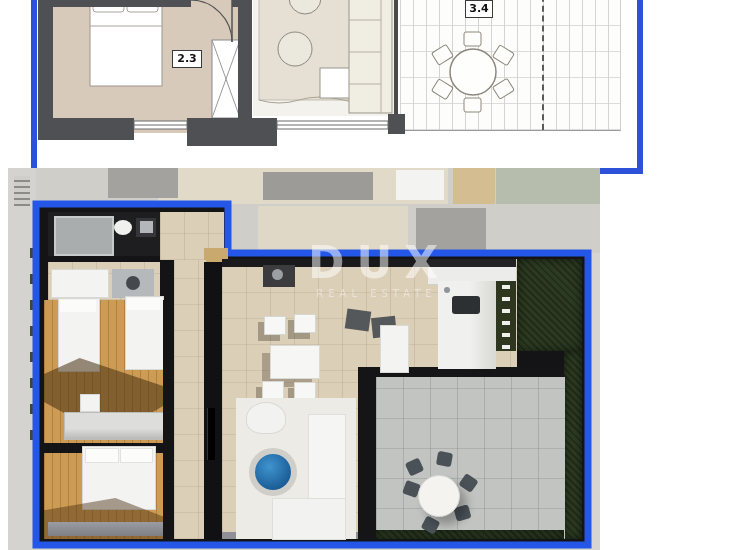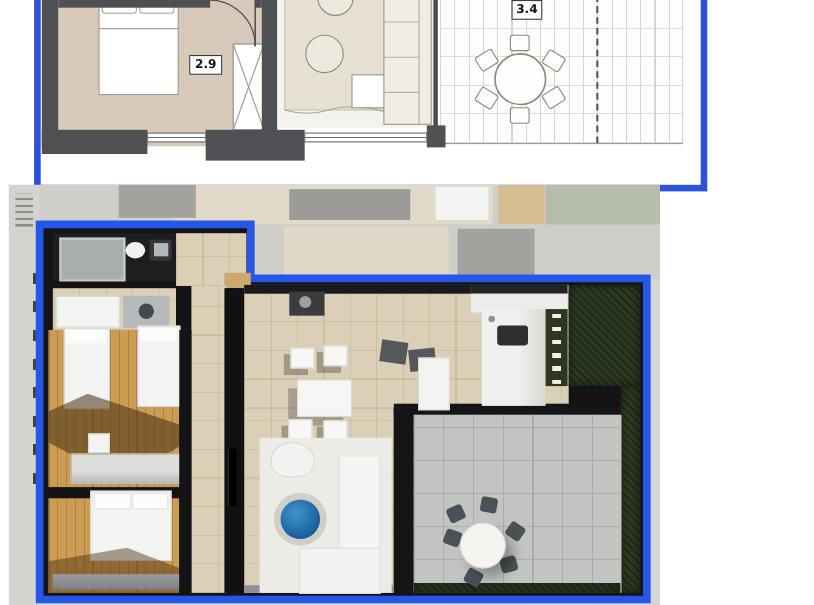--- a/index.html
+++ b/index.html
@@ -115,21 +115,21 @@
           <circle cx="436" cy="86" r="23" fill="#fefefc" stroke="#8d887d" stroke-width="1.5"></circle>
           <rect x="427" y="46" width="17" height="14" rx="2" fill="#fdfdfb" stroke="#8d887d"></rect>
           <rect x="427" y="112" width="17" height="14" rx="2" fill="#fdfdfb" stroke="#8d887d"></rect>
           <rect x="397" y="62" width="17" height="14" rx="2" fill="#fdfdfb" stroke="#8d887d" transform="rotate(-32 405 69)"></rect>
           <rect x="397" y="96" width="17" height="14" rx="2" fill="#fdfdfb" stroke="#8d887d" transform="rotate(32 405 103)"></rect>
           <rect x="458" y="62" width="17" height="14" rx="2" fill="#fdfdfb" stroke="#8d887d" transform="rotate(32 466 69)"></rect>
           <rect x="458" y="96" width="17" height="14" rx="2" fill="#fdfdfb" stroke="#8d887d" transform="rotate(-32 466 103)"></rect>
         </g>
       </svg>
 
-      <div class="room-label" id="label-17">2.9</div>
+      <div class="room-label" id="label-17">2.3</div>
       <div class="room-label" id="label-18">3.4</div>
     </div>
   </div>
 
   <div class="abs" id="render3d">
 
     <div class="abs fade" style="left:0;top:0;width:28px;height:382px;background:#d4d3cf;"></div>
     <div class="abs" style="left:6px;top:8px;width:16px;height:30px;background:repeating-linear-gradient(0deg,#8b8b88 0 2px,#cfcecb 2px 6px);"></div>
     <div class="abs" style="left:22px;top:72px;width:6px;height:200px;background:repeating-linear-gradient(0deg,#3a4a30 0 10px,#d4d3cf 10px 26px);"></div>
     <div class="abs fade" style="left:28px;top:0;width:564px;height:36px;background:#cfcec9;"></div>
@@ -229,14 +229,18 @@
     <div class="abs whitefurn" style="left:372px;top:157px;width:27px;height:46px;"></div>
 
     <div class="abs" style="left:228px;top:230px;width:120px;height:141px;background:#edebe5;"></div>
     <div class="abs" style="left:238px;top:234px;width:38px;height:30px;background:#f2f2f0;border:1px solid #d9d9d5;border-radius:50% 50% 40% 40%;"></div>
     <div class="abs" style="left:300px;top:246px;width:36px;height:122px;background:#f5f5f3;border:1px solid #dedeDA;"></div>
     <div class="abs" style="left:264px;top:330px;width:72px;height:40px;background:#f2f2f0;border:1px solid #dedeDA;"></div>
     <div class="abs" style="left:247px;top:286px;width:36px;height:36px;border-radius:50%;
          background:radial-gradient(circle at 40% 35%, #3f94cf, #1b5d97 72%);
          box-shadow:0 0 0 6px rgba(120,120,115,.25);"></div>
 
+    <div class="abs" id="watermark">
+      <div class="wm-title">DUX</div>
+      <div class="wm-sub">REAL ESTATE</div>
+    </div>
   </div>
 </div>
 
 </body></html>

